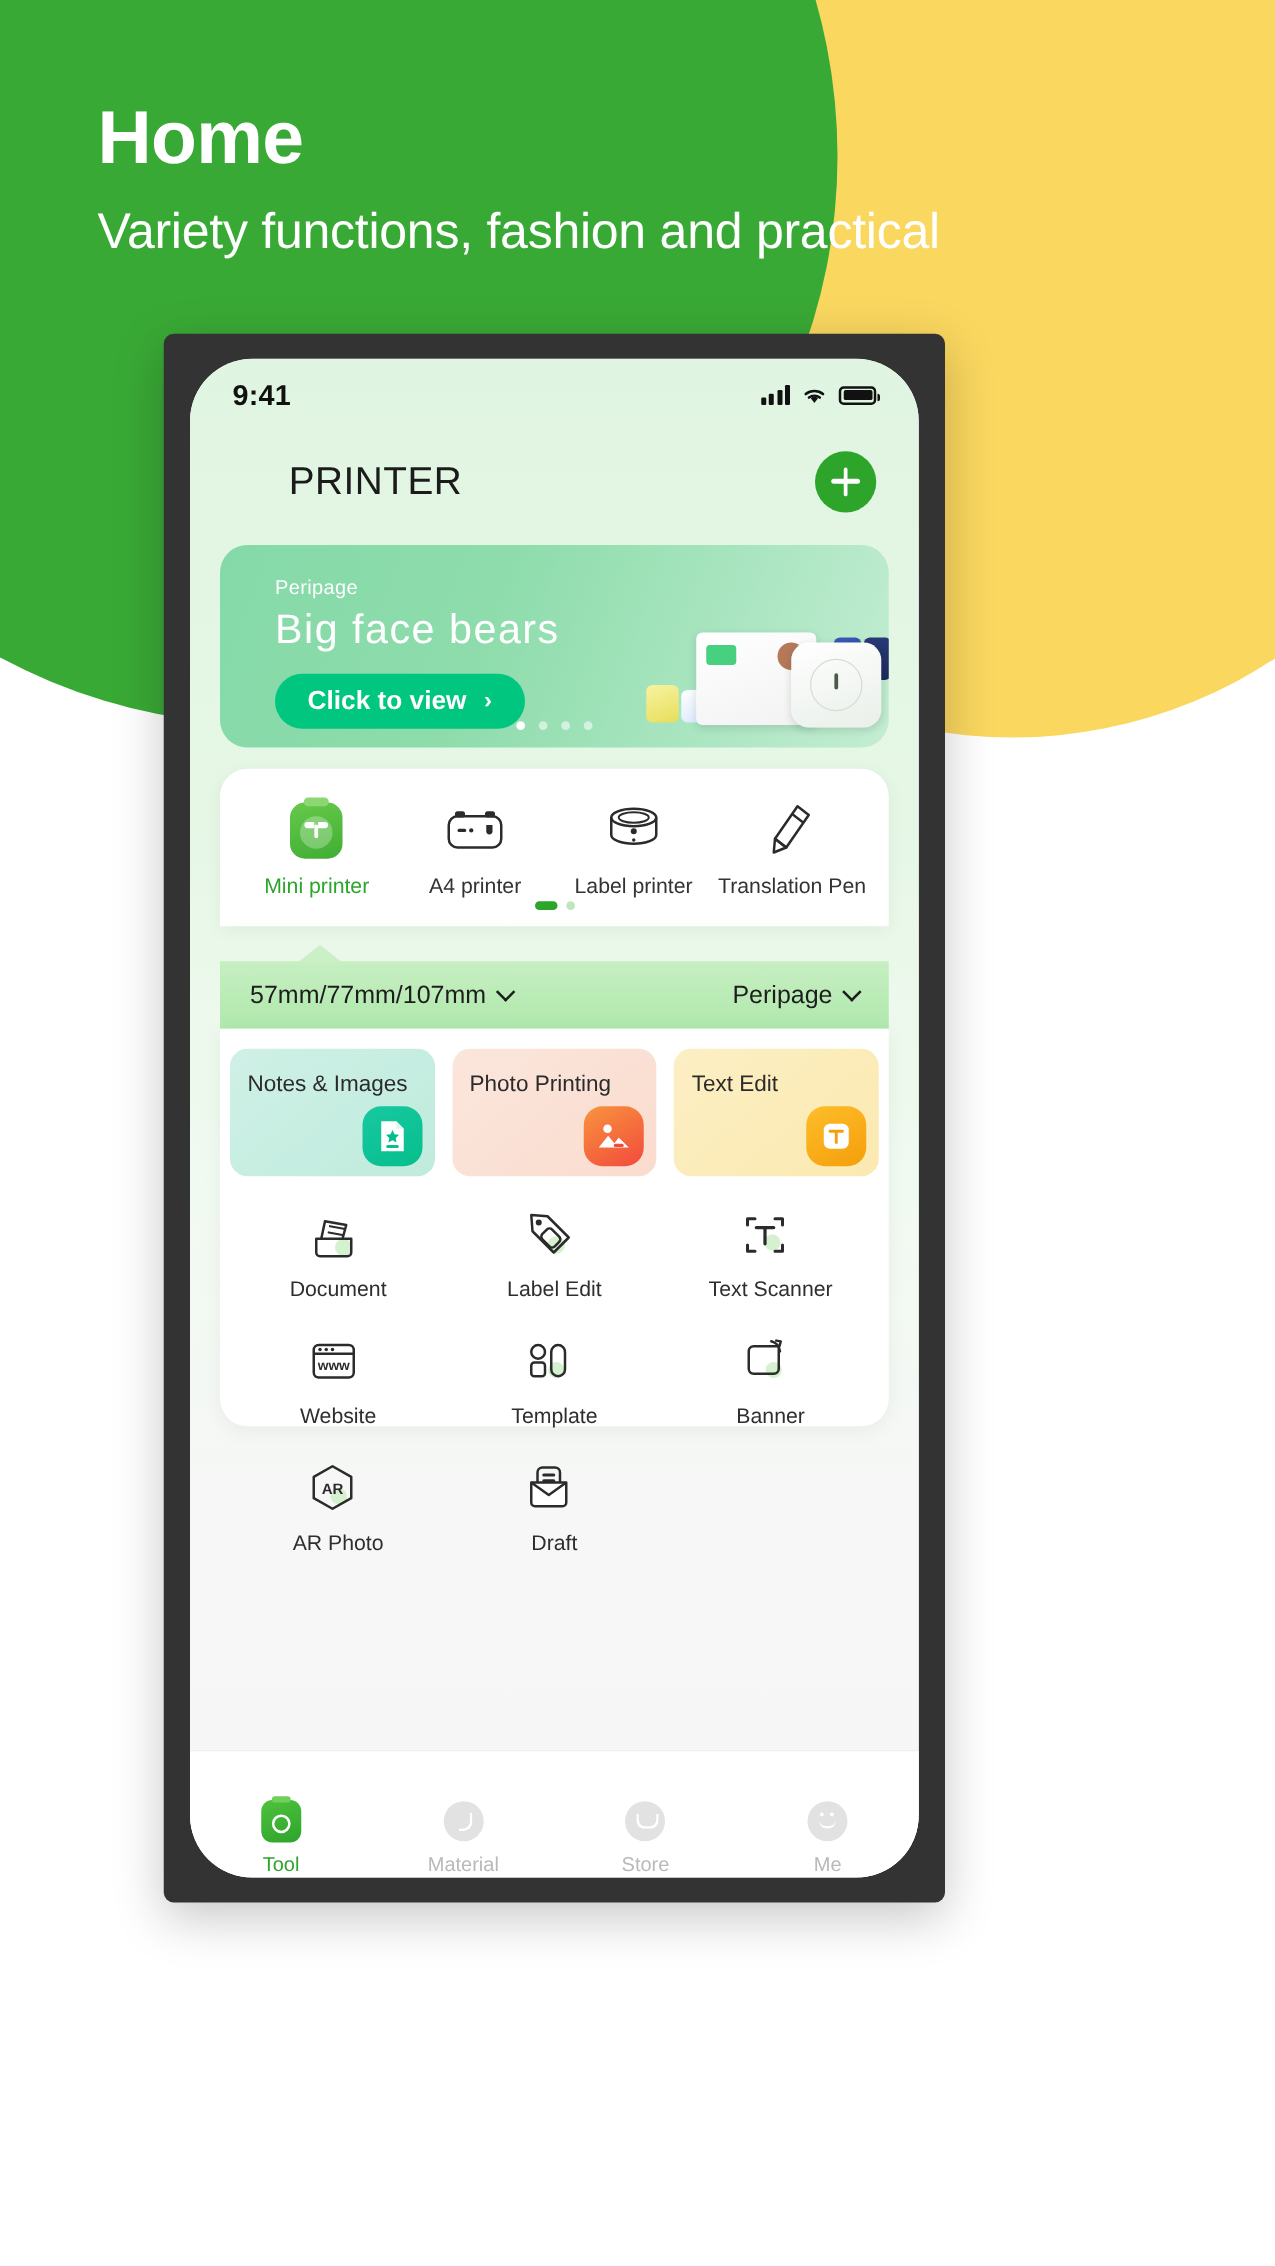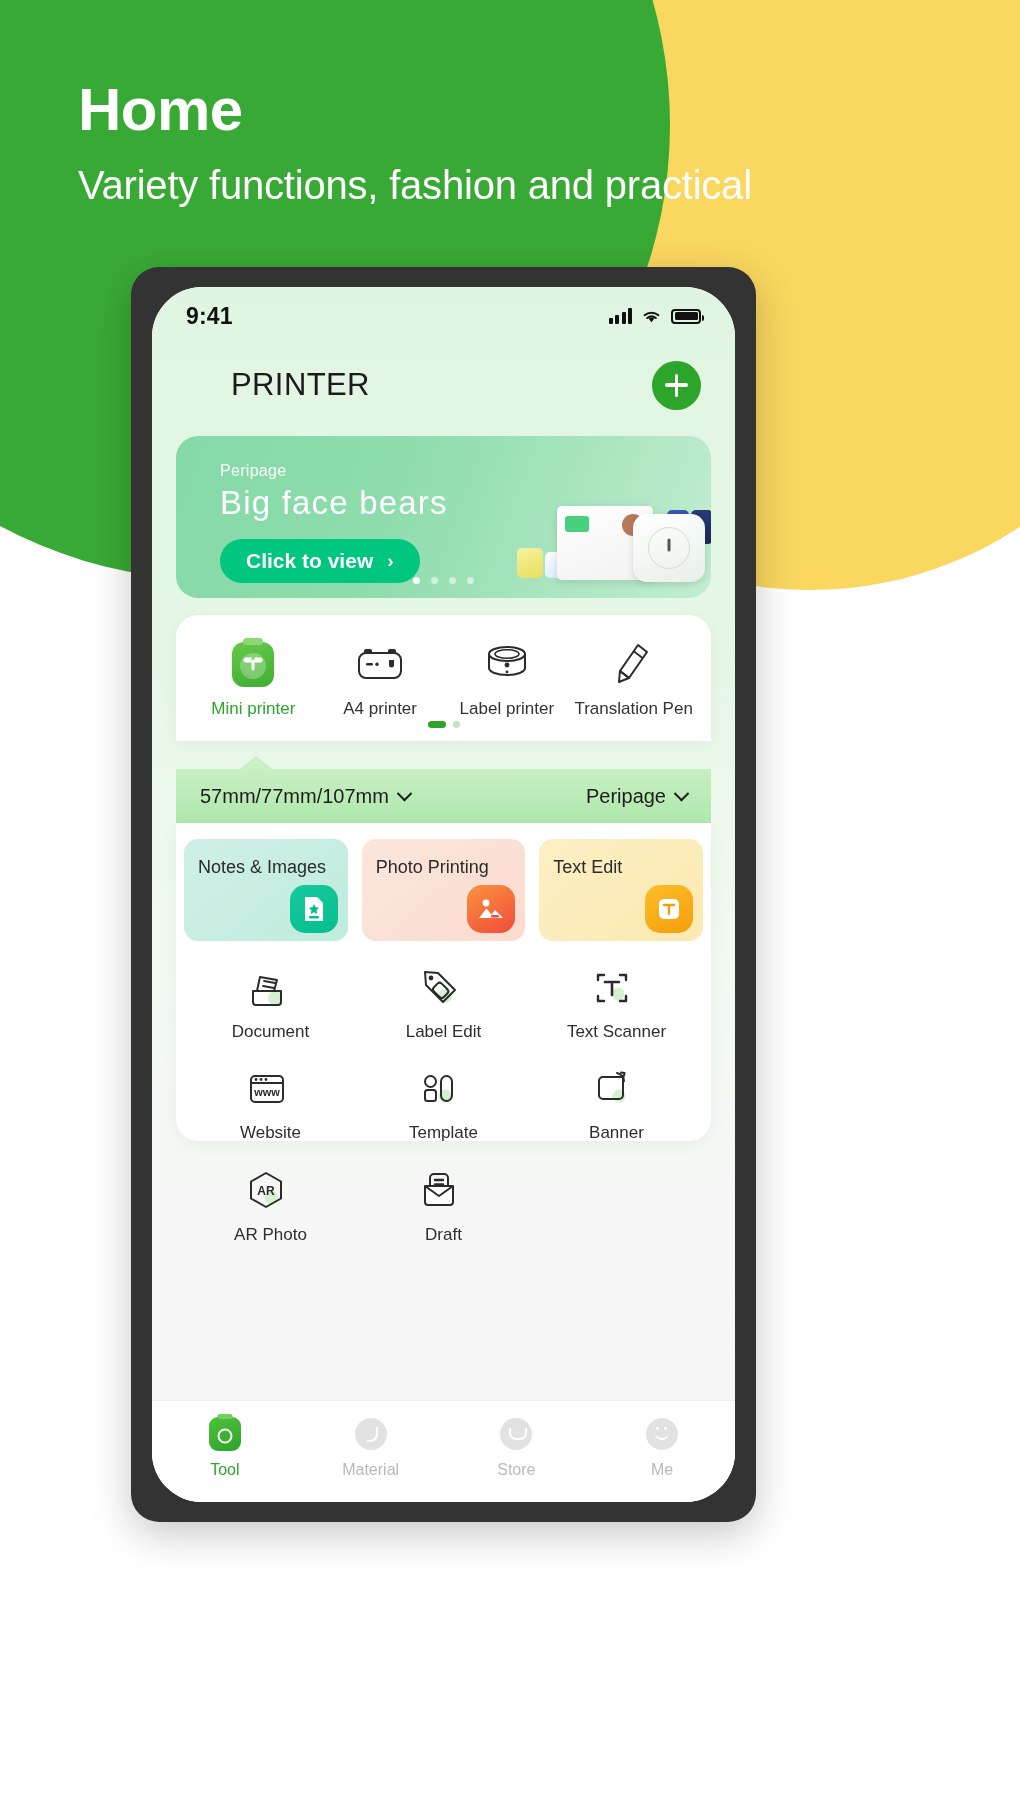--- a/index.html
+++ b/index.html
@@ -32,21 +32,21 @@
     position:absolute; left:78px; top:163px;
     font-size:40px; color:#ffffff; font-weight:400;
     letter-spacing:-0.2px; white-space:nowrap;
   }
 
   
   .phone {
     position:absolute; left:131px; top:267px;
     width:625px; height:1255px;
     background:#333333;
-    border-radius:28px;
+    border-radius:8px;
     box-shadow:0 12px 40px rgba(0,0,0,0.22);
   }
   .screen {
     position:absolute; left:21px; top:20px;
     width:583px; height:1215px;
     background:#ffffff;
     border-radius:50px;
     overflow:hidden;
   }
   .screen-inner {
@@ -253,21 +253,21 @@
 
   .grid { margin-top:22px; display:grid; grid-template-columns:repeat(3,1fr); row-gap:22px; }
   .gitem { display:flex; flex-direction:column; align-items:center; cursor:pointer; }
   .gicon { width:54px; height:50px; display:flex; align-items:center; justify-content:flex-start; }
   .glabel { margin-top:9px; font-size:17px; color:#2e2e2e; text-align:center; line-height:1.2; }
 
   
   .tabbar {
     position:absolute; left:0; bottom:0; width:583px; height:102px;
     background:#ffffff; border-top:1px solid #EFEFEF;
-    display:flex; align-items:flex-start; padding-top:14px;
+    display:flex; align-items:flex-end; padding-top:14px;
   }
   .tab { flex:1; display:flex; flex-direction:column; align-items:center; cursor:pointer; }
   .tab .ticon { width:38px; height:38px; display:flex; align-items:center; justify-content:center; }
   .tab .tlabel { margin-top:8px; font-size:16px; color:#B9B9B9; }
   .tab.active .tlabel { color:#2DA52B; }
   .tool-tab-icon {
     width:32px; height:34px; border-radius:9px;
     background:linear-gradient(160deg,#4FC13C,#2DA52B); position:relative;
   }
   .tool-tab-icon .cap2 {

